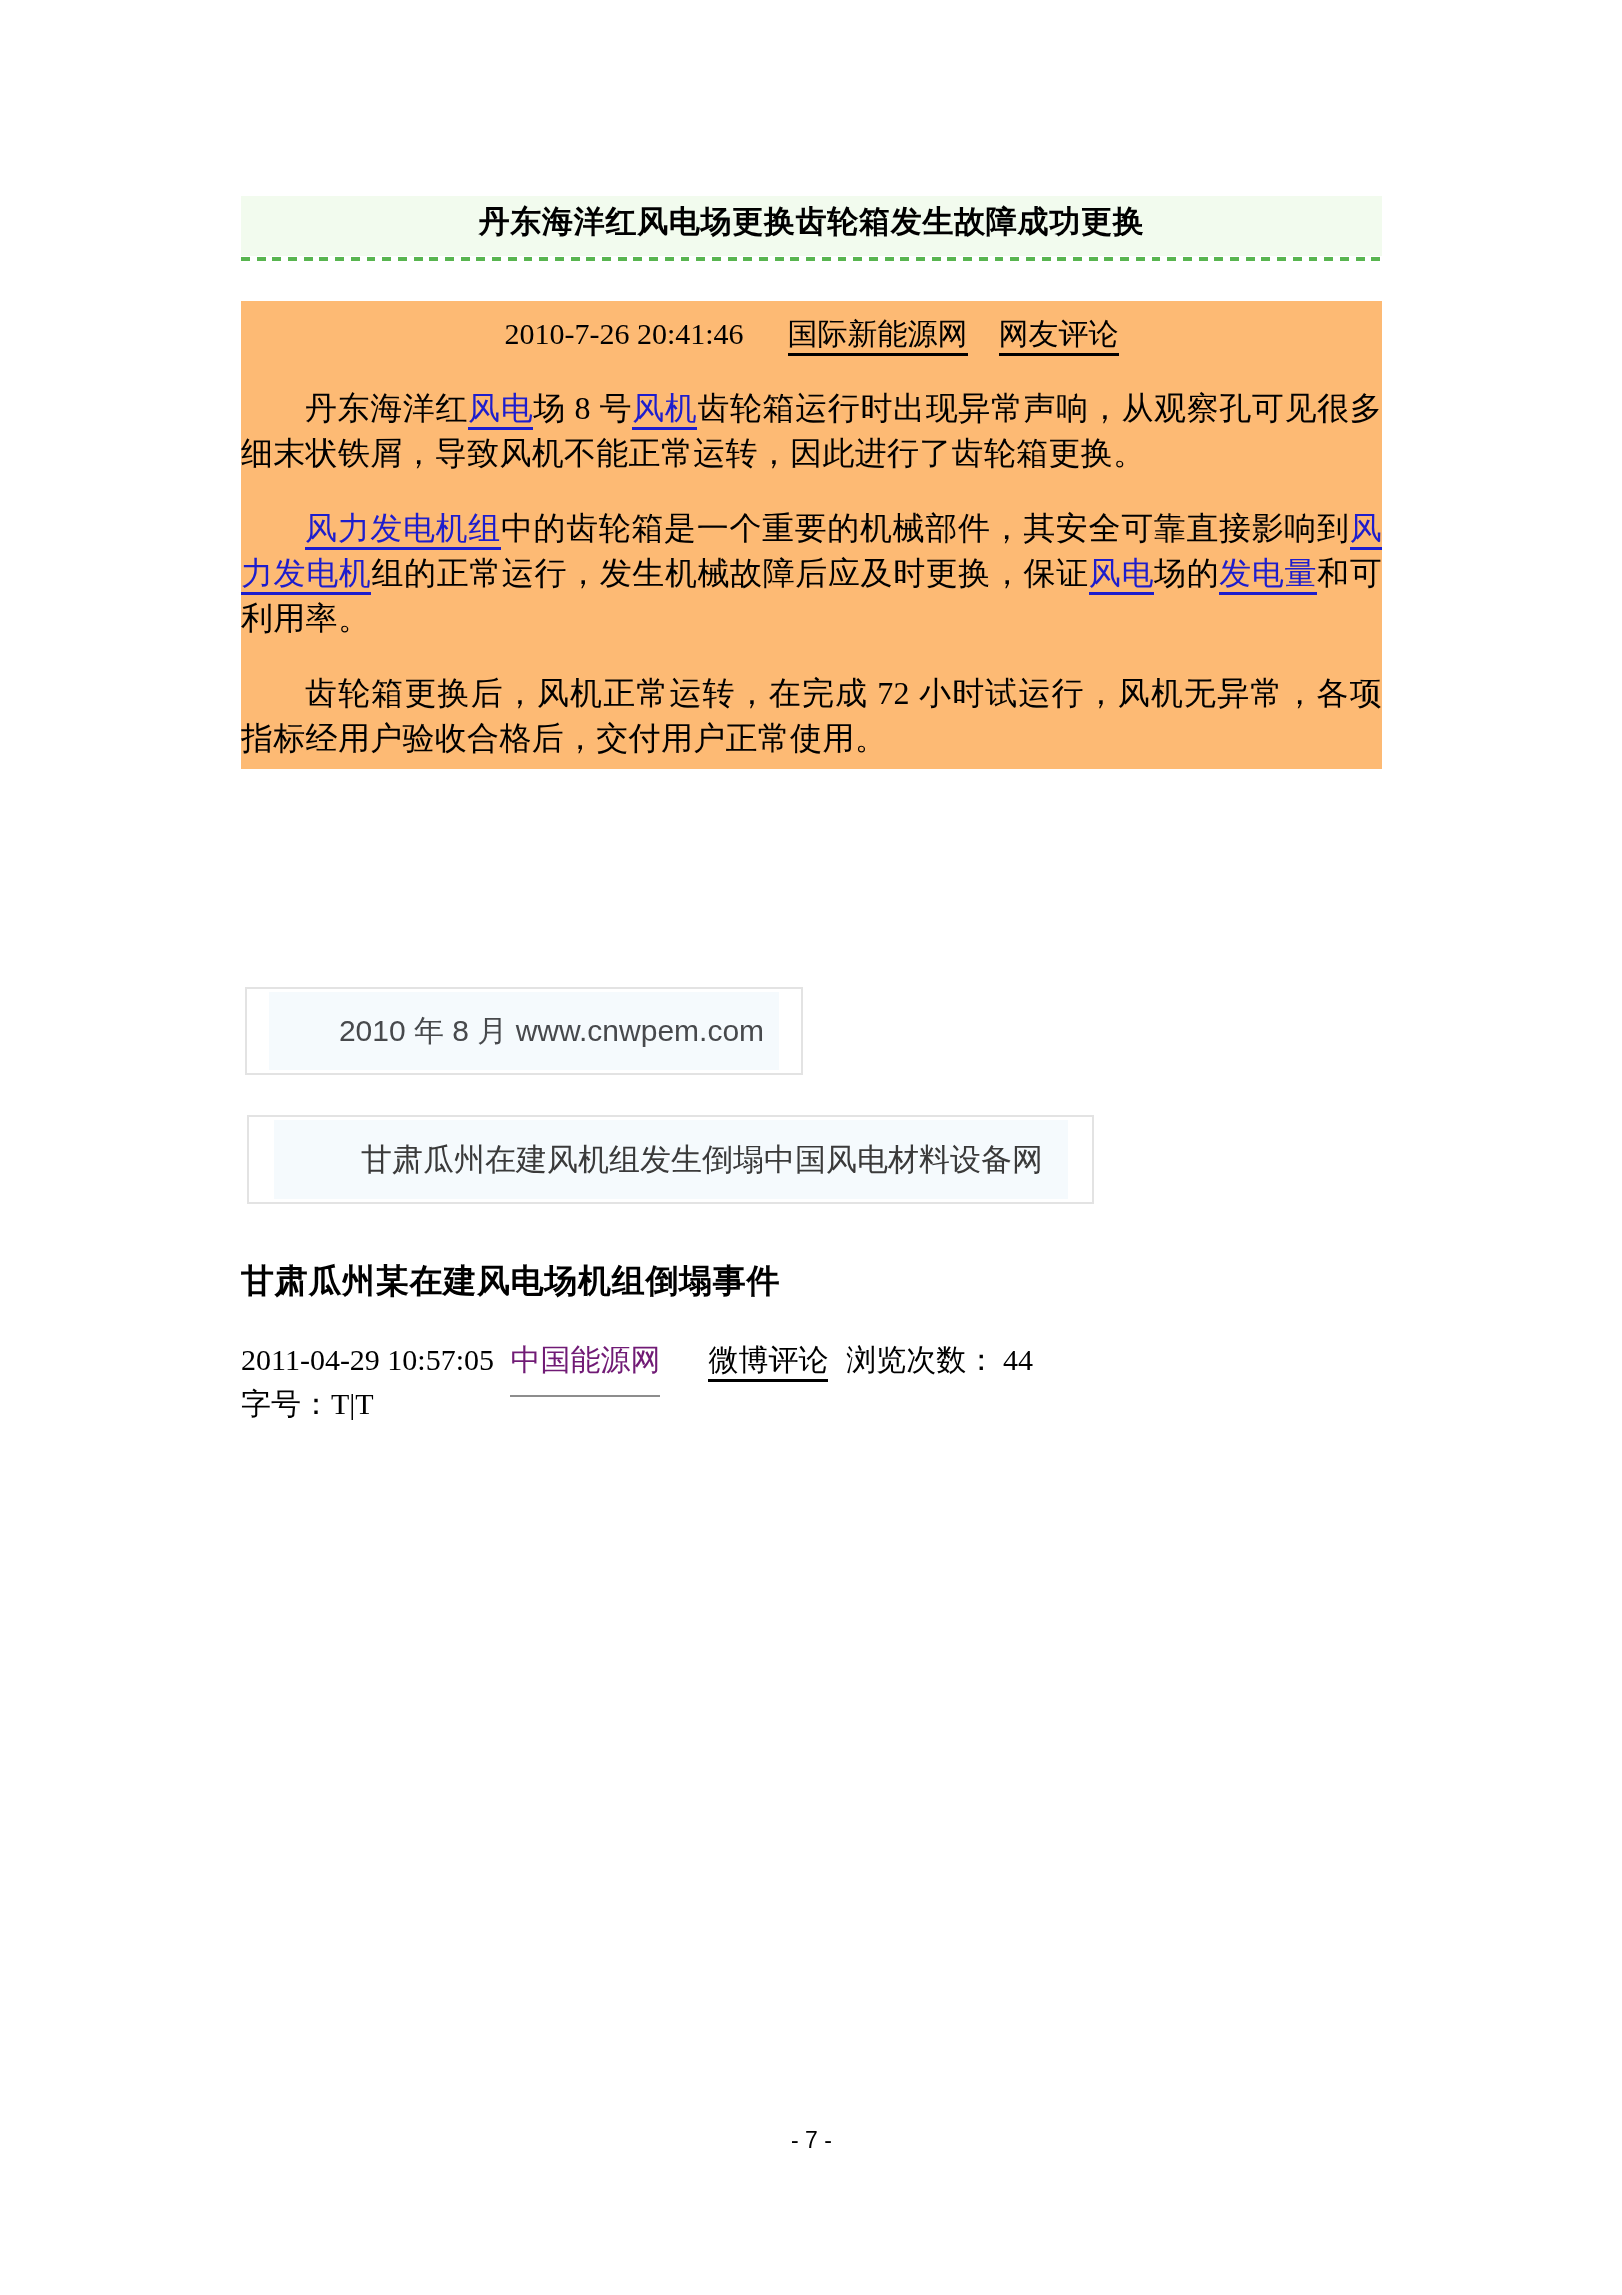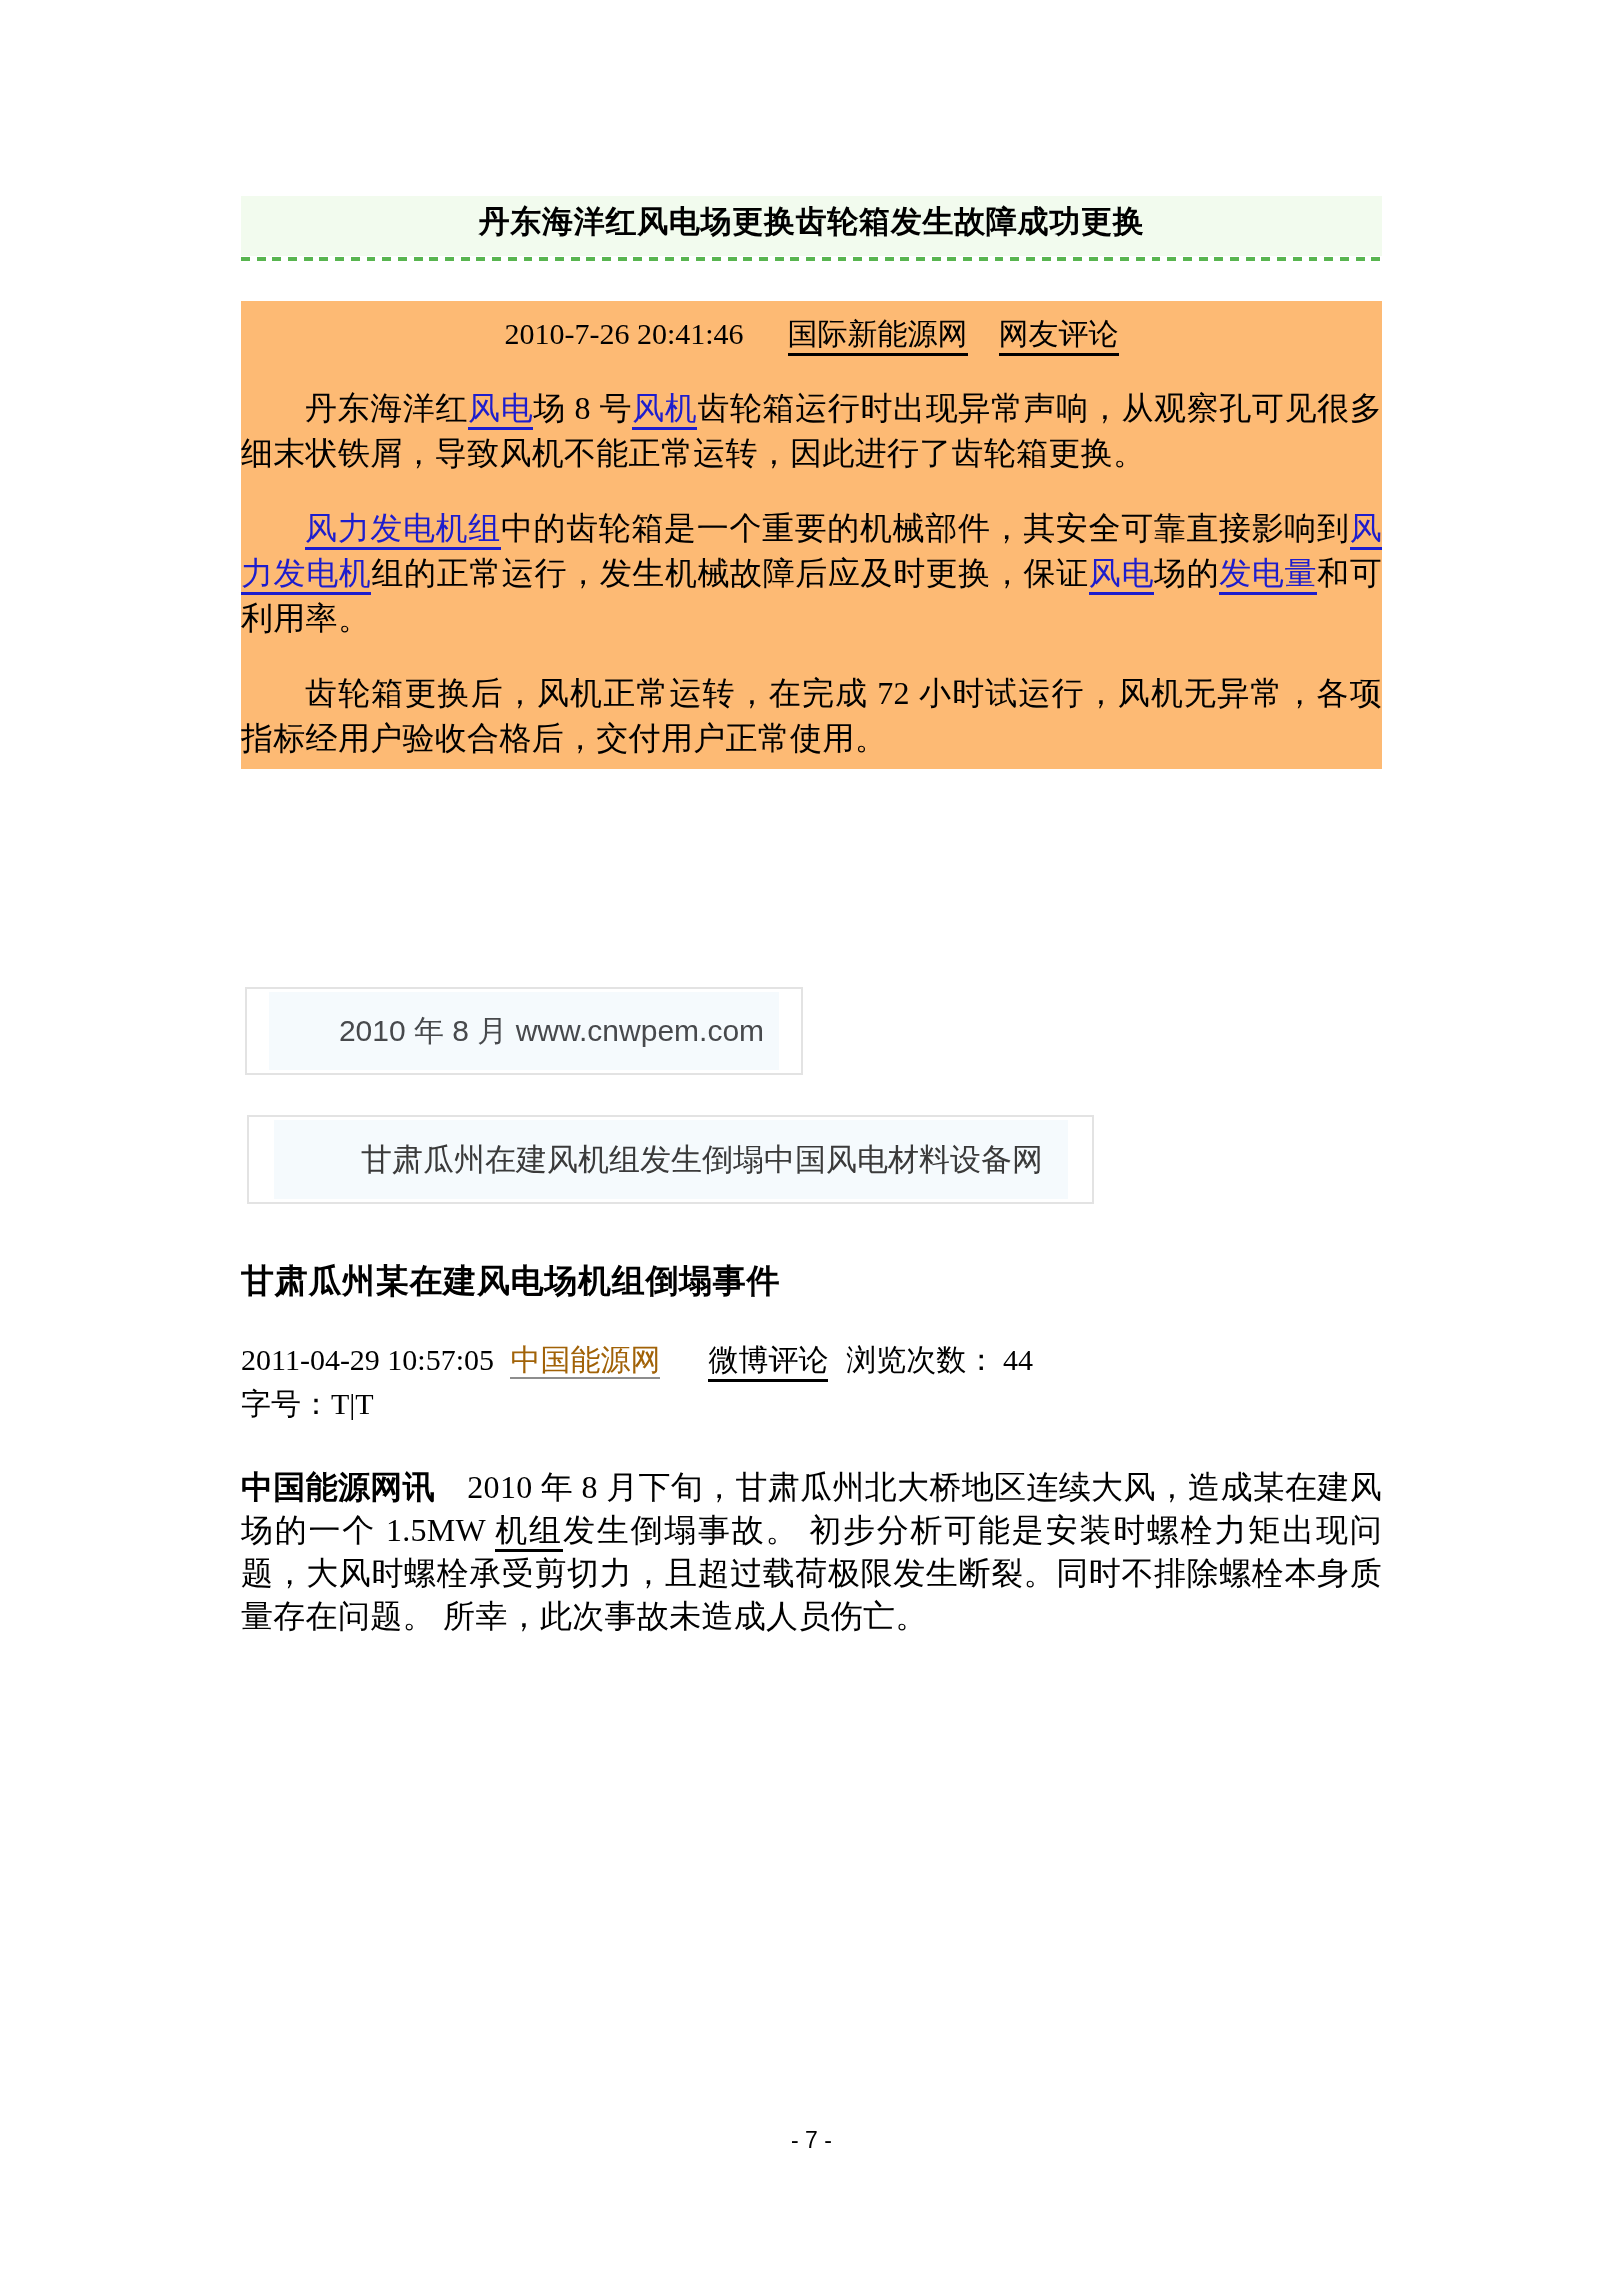--- a/index.html
+++ b/index.html
@@ -96,22 +96,22 @@
     margin:0; font-size:33px; line-height:41px; font-weight:bold;
     font-family:"Liberation Sans","DejaVu Sans",sans-serif;
     letter-spacing:0.7px;
   }
   .meta2 {
     position:absolute; left:241px; top:1340px; width:1227px;
     font-size:30px; line-height:40px; white-space:nowrap;
   }
   .meta2 .dt { margin-right:16.4px; }
   .meta2 .src {
-    color:#a16207; text-decoration:none;
-    border-bottom:2.7px solid #8d8d8d; padding-bottom:1px;
+    color:#701a75; text-decoration:none;
+    border-bottom:2.7px solid #8d8d8d; padding-bottom:19px;
     margin-right:48px; cursor:pointer;
   }
   .meta2 .cmt {
     color:#000; text-decoration:none;
     border-bottom:3.4px solid #000; padding-bottom:2.7px;
     margin-right:17.7px; cursor:pointer;
   }
   .meta2 .views-label { margin-left:0; }
   .meta2 .views-count { margin-left:6.8px; }
   .fontsize-line {
@@ -166,18 +166,17 @@
   <h2 class="heading2">甘肃瓜州某在建风电场机组倒塌事件</h2>
 
   <div class="meta2">
     <span class="dt">2011-04-29 10:57:05</span><a class="src">中国能源网</a><a class="cmt">微博评论</a><span class="views-label">浏览次数：</span><span class="views-count">44</span>
   </div>
 
   <div class="fontsize-line">
     <span>字号：</span><span>T|T</span>
   </div>
 
-  <p class="para2"><span class="seg-bold">中国能源网讯</span><span class="seg-plain">　2010 年 8 月下旬，甘肃瓜州北大桥地区连续大风，造成某在建风场的一个 1.5MW </span><span class="seg-ulink">机组</span><span class="seg-plain">发生倒塌事故。 初步分析可能是安装时螺栓力矩出现问题，大风时螺栓承受剪切力，且超过载荷极限发生断裂。同时不排除螺栓本身质量存在问题。 所幸，此次事故未造成人员伤亡。</span></p>
 
   <div class="page-number">- 7 -</div>
 
 </div>
 
 
 </body></html>

